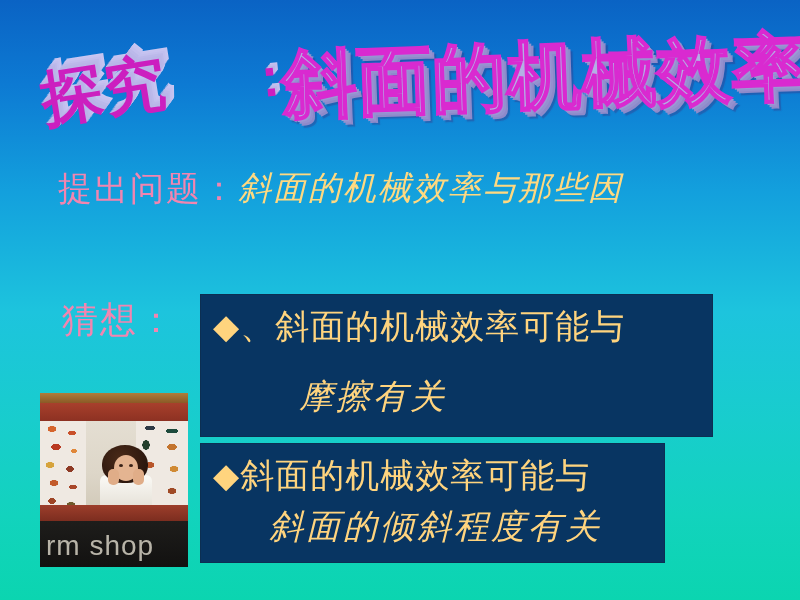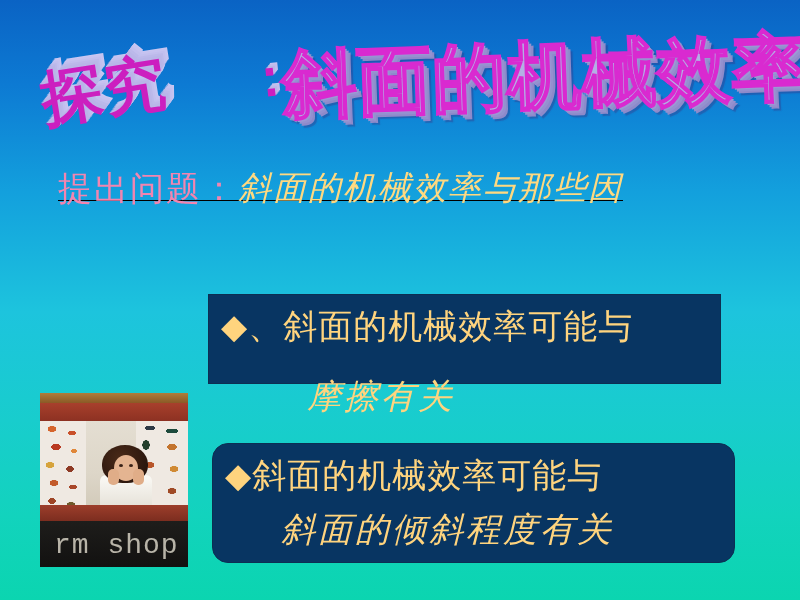--- a/index.html
+++ b/index.html
@@ -97,21 +97,20 @@
        6px 6px 0 #8d8aca,
        8px 8px 1px rgba(60,40,120,.35);
   }
 
   
   #question-block {
     position: absolute;
     left: 58px;
     top: 166px;
     width: 720px;
-    text-decoration: underline;
   }
 
   .label-pink {
     color: #f285b0;
     font-family: "DejaVu Serif", serif;
     font-size: 34px;
     font-weight: normal;
     letter-spacing: 2px;
     vertical-align: top;
   }
@@ -152,32 +151,31 @@
   
   .guess-box {
     position: absolute;
     background: #083562;
     border: 1px solid #0c2f52;
     box-sizing: border-box;
     padding: 4px 10px 6px 12px;
   }
 
   #guess-box-1 {
-    left: 208px;
+    left: 200px;
     top: 294px;
     width: 513px;
-    height: 90px;
+    height: 143px;
   }
 
   #guess-box-2 {
-    left: 212px;
+    left: 200px;
     top: 443px;
-    width: 523px;
+    width: 465px;
     height: 120px;
-    border-radius: 16px;
   }
 
   .guess-line {
     display: block;
     white-space: nowrap;
     color: #ffd47e;
   }
 
   .line-hei {
     font-family: "DejaVu Sans", sans-serif;
@@ -188,21 +186,21 @@
 
   .line-brush {
     font-family: "DejaVu Serif", serif;
     font-style: italic;
     font-size: 34px;
     line-height: 54px;
     letter-spacing: 3px;
   }
 
   #guess-1-line-2 { padding-left: 86px; margin-top: 16px; }
-  #guess-2-line-2 { padding-left: 56px; }
+  #guess-2-line-2 { padding-left: 56px; font-family: Liberation Mono, monospace; }
 
   .diamond {
     color: #ffd47e;
     font-size: 34px;
   }
 
   
   #photo {
     position: absolute;
     left: 40px;
@@ -287,23 +285,23 @@
     left: 0; top: 112px; width: 148px; height: 16px;
     background: linear-gradient(to bottom,#9d3e2b,#7c2d1f);
   }
   
   #ph-board {
     left: 0; top: 128px; width: 148px; height: 46px;
     background: linear-gradient(to bottom,#1e1d1b,#121110);
   }
   #ph-board-text {
     position: absolute;
-    left: 14px; top: 128px; width: 148px; height: 46px;
+    left: 6px; top: 128px; width: 148px; height: 46px;
     color: #cfcabd;
-    font-family: Liberation Mono, monospace;
+    font-family: Liberation Sans, sans-serif;
     font-size: 28px;
     line-height: 50px;
     letter-spacing: 1px;
     opacity: .88;
   }
 </style>
 </head>
 <body>
 
 <div id="slide">
@@ -313,20 +311,21 @@
     <span class="title-part" id="title-colon">：</span>
     <span class="title-part" id="title-word-2">斜面的机械效率</span>
   </div>
 
   <div id="question-block">
     <span id="question-line-1">
       <span class="label-pink">提出问题：</span><span class="text-yellow-brush">斜面的机械效率与那些因</span>
     </span>
   </div>
 
+  <div id="guess-label">猜想：</div>
 
   <div class="guess-box" id="guess-box-1">
     <span class="guess-line line-hei">
       <span class="diamond">◆</span><span>、斜面的机械效率可能与</span>
     </span>
     <span class="guess-line line-brush" id="guess-1-line-2">摩擦有关</span>
   </div>
 
   <div class="guess-box" id="guess-box-2">
     <span class="guess-line line-hei">

